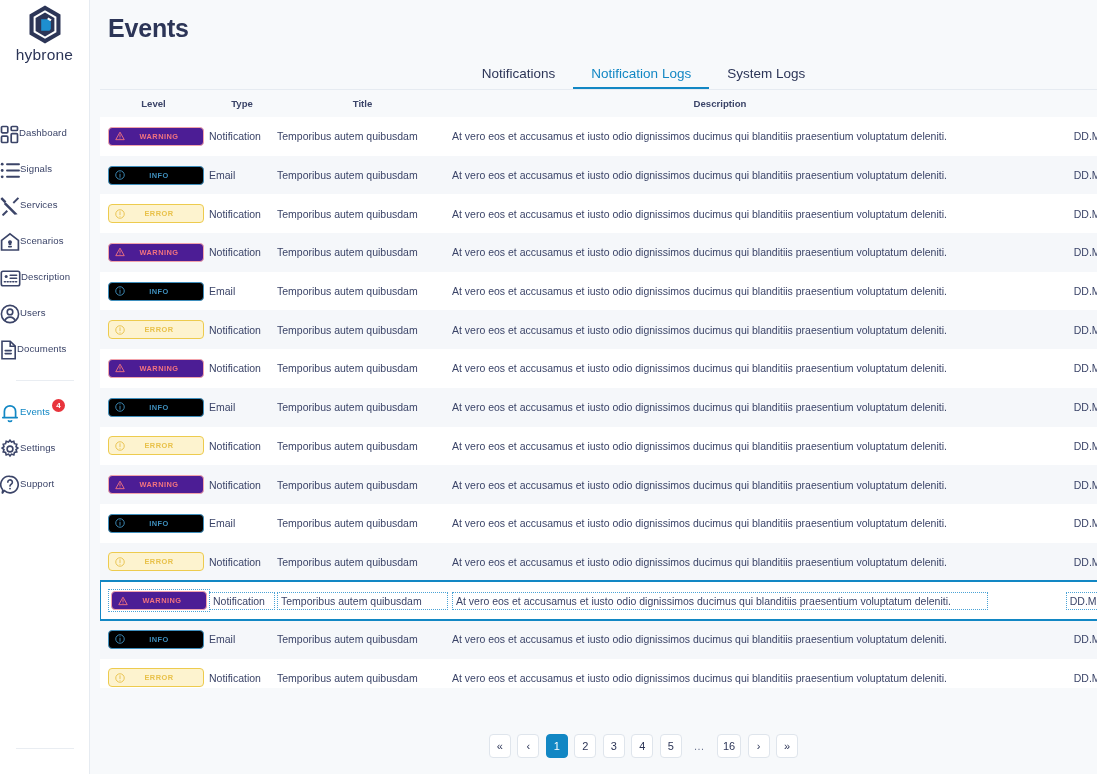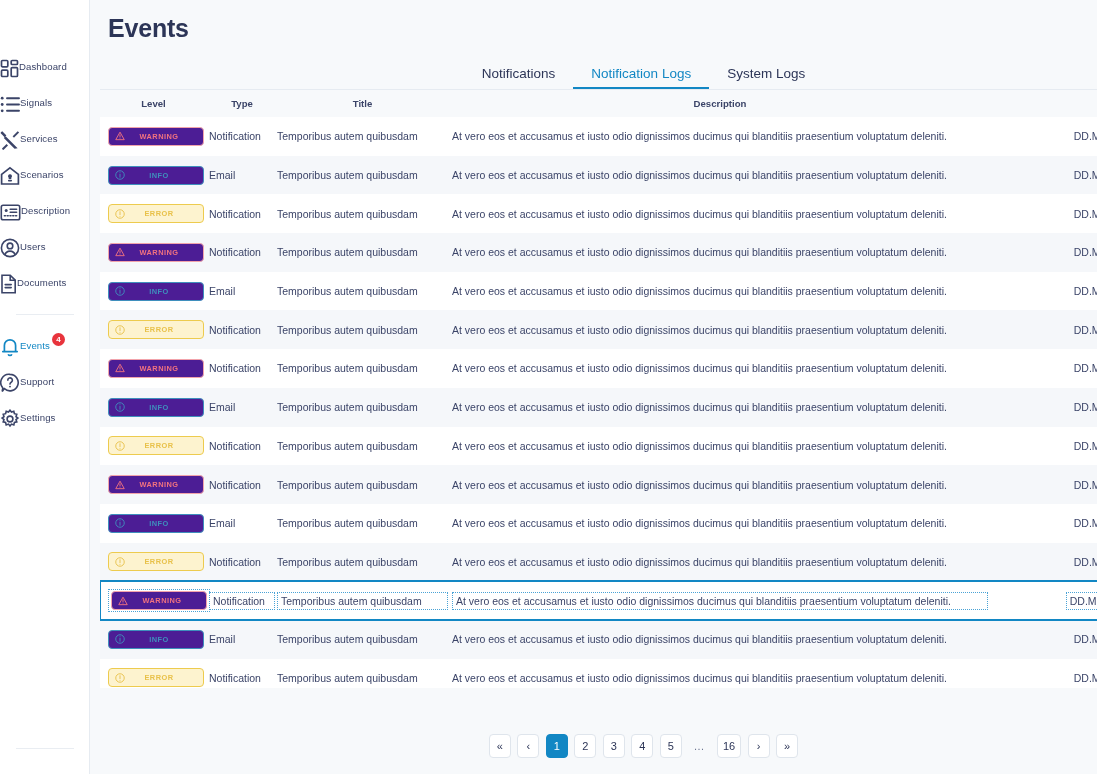--- a/index.html
+++ b/index.html
@@ -106,21 +106,21 @@
   .chip {
     display: inline-flex; align-items: center;
     width: 96px; height: 19px; border-radius: 4px;
     font-size: 7.4px; font-weight: 700; letter-spacing: .5px;
     border: 1px solid transparent; position: relative;
     padding-left: 6px;
   }
   .chip .chip-ico { width: 10px; height: 10px; flex: 0 0 10px; }
   .chip .chip-txt { flex: 1; text-align: center; padding-right: 10px; }
   .chip.warning { background:#4c1d95; border-color:#f2a3ab; color:#f2737f; }
-  .chip.info    { background:#4c1d95; border-color:#3f8fbd; color:#3f8fbd; }
+  .chip.info    { background:#000000; border-color:#3f8fbd; color:#3f8fbd; }
   .chip.error   { background:#fdf3cf; border-color:#edcb4e; color:#e8c14a; }
 
   
   tr.selected { outline: 2.5px solid #1287c4; outline-offset: -1px; background:#ffffff; }
   tr.selected td > .cellbox { border: 1px dotted #4aa3d6; padding: 2px 3px; display:block; }
   tr.selected td.t-level > .cellbox { display:inline-block; padding: 1px 2px; }
   tr.selected td.t-date  > .cellbox { display:inline-block; padding: 2px 3px; }
 
   
   .pager {
@@ -136,20 +136,32 @@
   }
   .pg.active { background:#1287c4; border-color:#1287c4; color:#fff; }
   .pg.dots { border:none; background:transparent; cursor:default; color:#6b7490; letter-spacing:1px; min-width:14px; }
 </style>
 </head>
 <body>
 
 <div id="app">
 
   <aside class="sidebar">
+    <div class="logo-wrap">
+      <span>
+        <svg class="logo-hex" viewBox="0 0 38 41">
+          <path d="M19 1.6 L34.5 10.4 V30.6 L19 39.4 L3.5 30.6 V10.4 Z" fill="#2c3557"></path>
+          <path d="M19 6.2 L30.4 12.7 V28.3 L19 34.8 L7.6 28.3 V12.7 Z" fill="#ffffff"></path>
+          <path d="M19 8.6 L28.4 13.9 V27.1 L19 32.4 L9.6 27.1 V13.9 Z" fill="#2c3557"></path>
+          <path d="M15.2 15.2 h6.0 c2.2 0 3.6 1.5 3.6 3.6 v5.4 c0 1.6 -1.2 2.6 -2.7 2.6 h-6.9 z" fill="#1e8fd0"></path>
+          <path d="M22.2 13.4 l3.4 2.2 -1.2 1.6 -3.2 -2.0 z" fill="#ffffff"></path>
+        </svg>
+      </span>
+      <span class="logo-text">hybrone</span>
+    </div>
 
     <div class="nav-group g1">
       <a class="nav-item">
         <span class="ico">
           <svg width="19" height="19" viewBox="0 0 19 19" fill="none" stroke="#3b4468" stroke-width="1.7">
             <rect x="1.5" y="1.5" width="6.3" height="6.3" rx="1"></rect>
             <rect x="11.2" y="1.5" width="6.3" height="4" rx="1"></rect>
             <rect x="11.2" y="8.6" width="6.3" height="8.9" rx="1"></rect>
             <rect x="1.5" y="11.2" width="6.3" height="6.3" rx="1"></rect>
           </svg>
@@ -241,36 +253,36 @@
             <path d="M8.2 17.2 a1.9 1.9 0 0 0 3.6 0"></path>
           </svg>
         </span>
         <span class="badge-dot">4</span>
         <span class="lbl">Events</span>
       </a>
 
       <a class="nav-item">
         <span class="ico">
           <svg width="20" height="20" viewBox="0 0 20 20" fill="none" stroke="#3b4468" stroke-width="1.6">
+            <circle cx="10" cy="10" r="2.9"></circle>
+            <path d="M10 1.2 l1.5 1.9 2.3-.8 .6 2.4 2.4 .6 -.8 2.3 1.9 1.5 -1.9 1.5 .8 2.3 -2.4 .6 -.6 2.4 -2.3-.8 -1.5 1.9 -1.5-1.9 -2.3 .8 -.6-2.4 -2.4-.6 .8-2.3 -1.9-1.5 1.9-1.5 -.8-2.3 2.4-.6 .6-2.4 2.3 .8 Z"></path>
+          </svg>
+        </span>
+        <span class="lbl">Settings</span>
+      </a>
+
+      <a class="nav-item">
+        <span class="ico">
+          <svg width="20" height="20" viewBox="0 0 20 20" fill="none" stroke="#3b4468" stroke-width="1.6">
             <path d="M10 1.4 a8.2 8.2 0 1 1 -5.6 14.2 L2.2 18.4 l.6-3.5 A8.2 8.2 0 0 1 10 1.4Z"></path>
             <path d="M7.8 7.1 a2.3 2.3 0 1 1 3.4 2.1 c-.8 .5 -1.2 1 -1.2 1.9" stroke-linecap="round"></path>
             <circle cx="10" cy="13.6" r=".95" fill="#3b4468" stroke="none"></circle>
           </svg>
         </span>
         <span class="lbl">Support</span>
-      </a>
-
-      <a class="nav-item">
-        <span class="ico">
-          <svg width="20" height="20" viewBox="0 0 20 20" fill="none" stroke="#3b4468" stroke-width="1.6">
-            <circle cx="10" cy="10" r="2.9"></circle>
-            <path d="M10 1.2 l1.5 1.9 2.3-.8 .6 2.4 2.4 .6 -.8 2.3 1.9 1.5 -1.9 1.5 .8 2.3 -2.4 .6 -.6 2.4 -2.3-.8 -1.5 1.9 -1.5-1.9 -2.3 .8 -.6-2.4 -2.4-.6 .8-2.3 -1.9-1.5 1.9-1.5 -.8-2.3 2.4-.6 .6-2.4 2.3 .8 Z"></path>
-          </svg>
-        </span>
-        <span class="lbl">Settings</span>
       </a>
     </div>
 
     <div class="sb-bottom">
       <div class="nav-sep"></div>
 
     </div>
   </aside>
 
   <section class="main">

